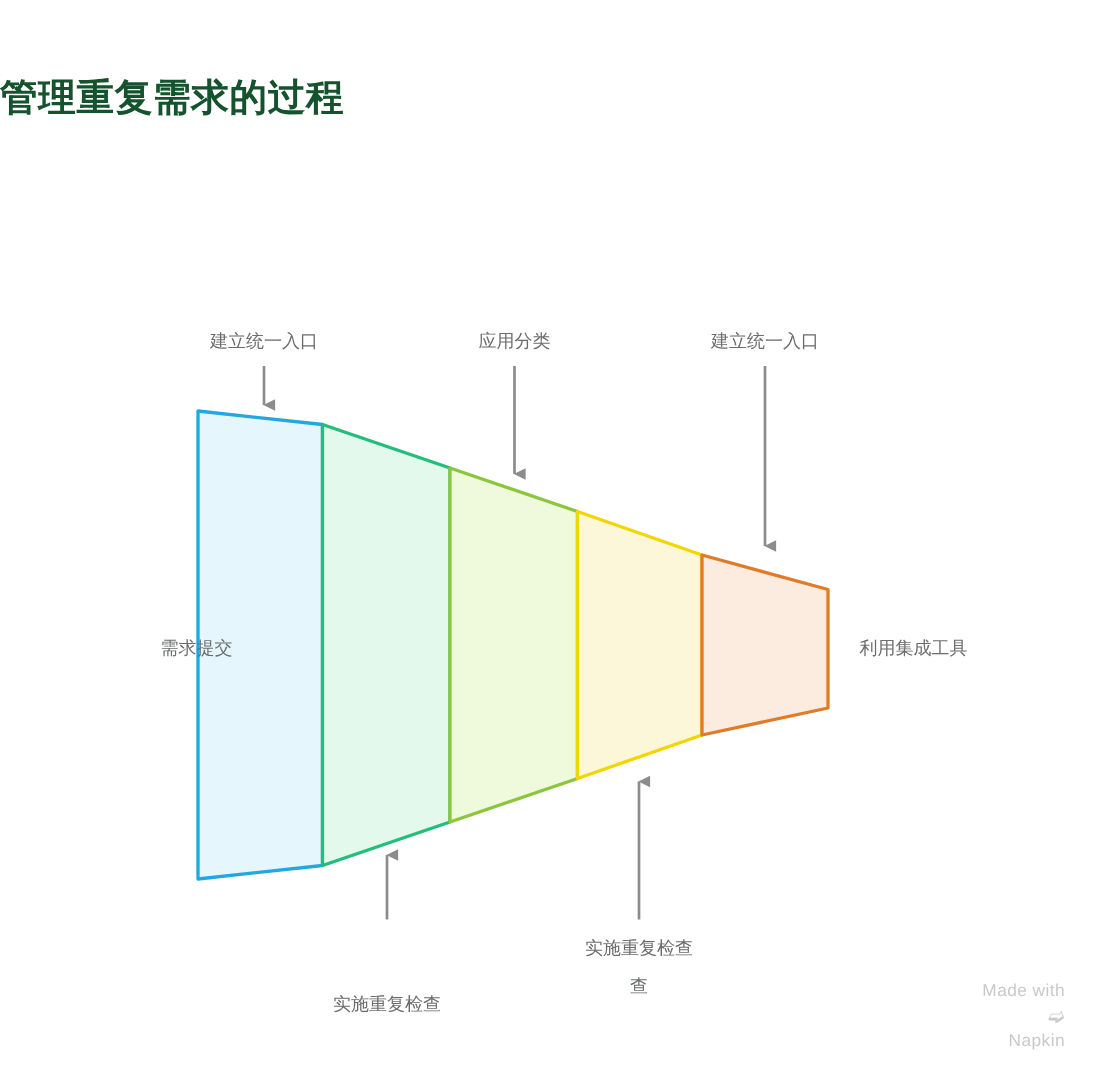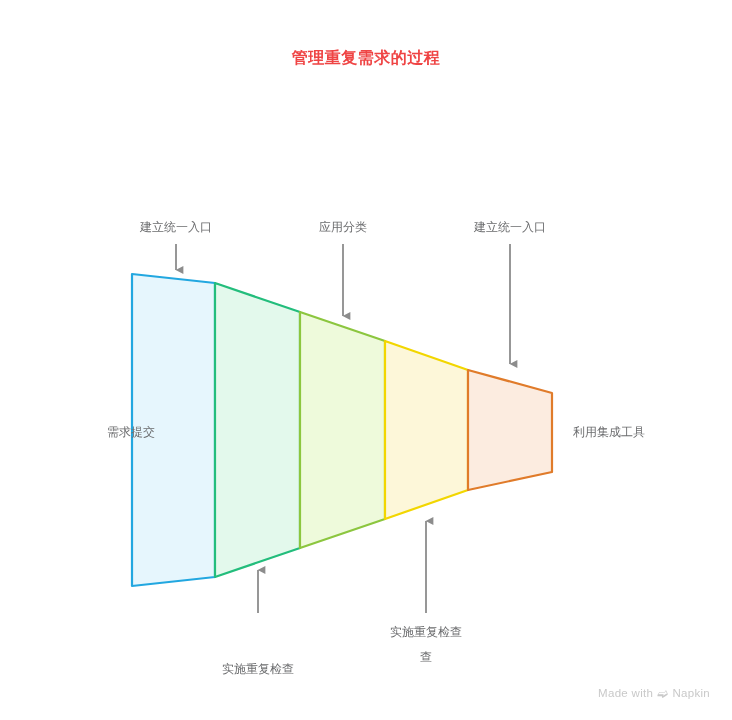--- a/index.html
+++ b/index.html
@@ -19,24 +19,23 @@
     position: absolute;
     inset: 0;
     width: 732px;
     height: 720px;
   }
   .title {
     position: absolute;
     left: 0;
     top: 48px;
     width: 732px;
-    text-align: center;
-    font-size: 16px;
+    font-size: 25px;
     font-weight: bold;
-    color: #ef4444;
+    color: #14532d;
     letter-spacing: 0.5px;
   }
   .lbl {
     position: absolute;
     font-size: 12px;
     color: #6b6c6e;
     line-height: 25px;
     text-align: center;
     white-space: pre-line;
   }
@@ -47,22 +46,23 @@
     text-align: left;
   }
   .watermark {
     position: absolute;
     right: 22px;
     bottom: 20px;
     font-size: 11.5px;
     color: #c9c9c9;
     letter-spacing: 0.3px;
     display: flex;
-    align-items: flex-start;
+    align-items: flex-end;
     gap: 4px;
+    flex-direction: column;
   }
   .watermark .mark {
     font-size: 13px;
     line-height: 1;
     color: #c9c9c9;
   }
 </style>
 </head>
 <body>
 

